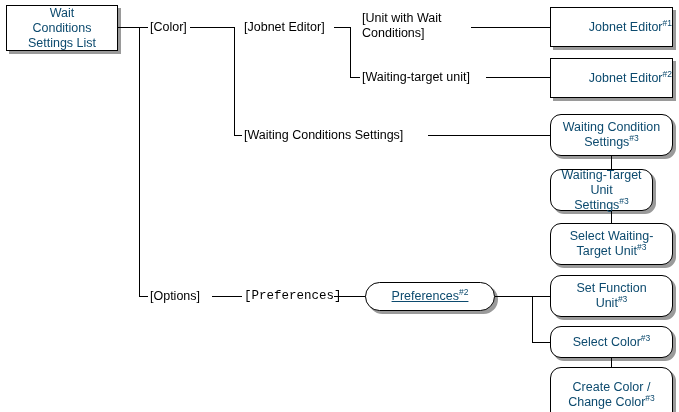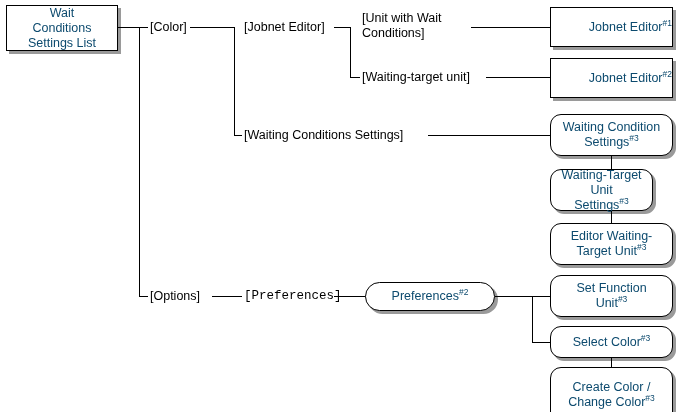--- a/index.html
+++ b/index.html
@@ -41,20 +41,21 @@
   .dlg {
     border: 1.4px solid #000;
     border-radius: 11px;
     box-shadow: 3px 3px 0 0 #9a9a9a;
   }
   
   .pill {
     border: 1.4px solid #000;
     border-radius: 999px;
     box-shadow: 3px 3px 0 0 #9a9a9a;
+    text-decoration: underline;
   }
   
   .menulabel {
     position: absolute;
     font-size: 12.5px;
     line-height: 15px;
     color: #000;
     background: #ffffff;
     white-space: pre-line;
     text-align: left;
@@ -151,21 +152,21 @@
   <div class="vline" style="left:611px; top:156px; height:14px;"></div>
 
   <div class="node dlg" style="left:550px; top:169px; width:103px; height:42px;">
     <span class="nodetext"><span>Waiting-Target Unit
 Settings</span><sup>#3</sup></span>
   </div>
 
   <div class="vline" style="left:611px; top:211px; height:13px;"></div>
 
   <div class="node dlg" style="left:550px; top:223px; width:123px; height:42px;">
-    <span class="nodetext"><span>Editor Waiting-
+    <span class="nodetext"><span>Select Waiting-
 Target Unit</span><sup>#3</sup></span>
   </div>
 
   <div class="menulabel" style="left:148px; top:288px; width:66px; height:17px;">
     <span class="nodetext">[Options]</span>
   </div>
   <div class="hline" style="left:212px; top:296px; width:31px;"></div>
 
   <div class="menulabel" style="left:242px; top:288px; width:94px; height:17px;font-family:Liberation Mono, monospace;">
     <span class="nodetext">[Preferences]</span>

